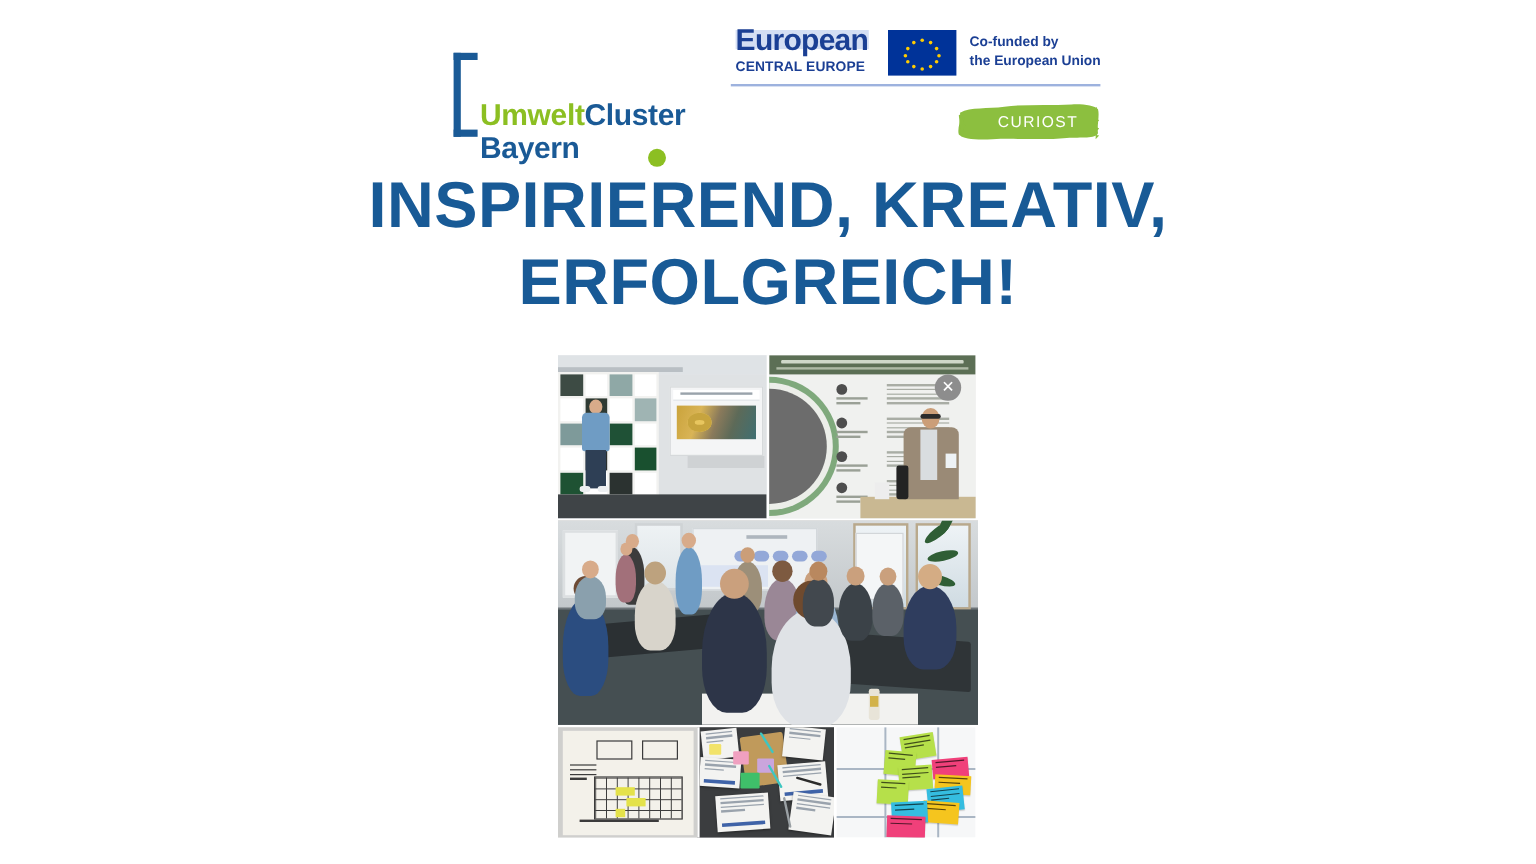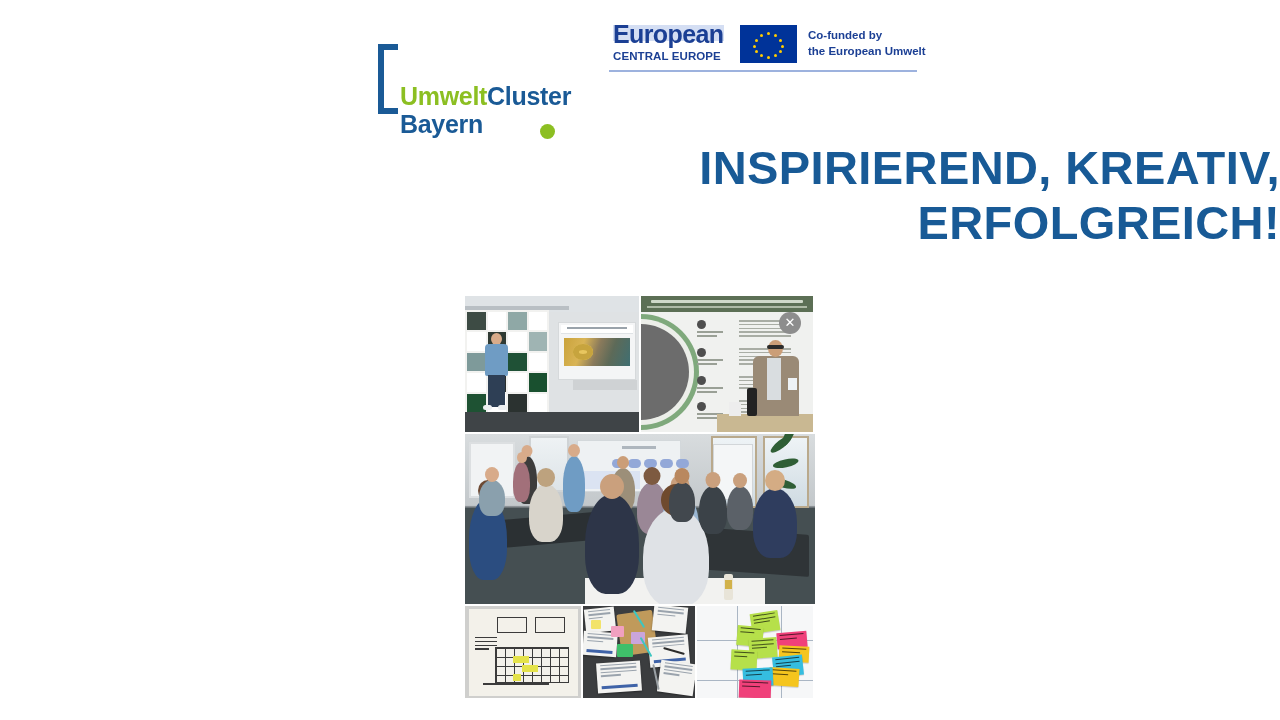--- a/index.html
+++ b/index.html
@@ -85,22 +85,22 @@
   .curiost-label {
     position: absolute; left: 0; top: 0; width: 120px; height: 33px;
     display: flex; align-items: center; justify-content: center;
     color: #ffffff; font-size: 13px; font-weight: 400;
     letter-spacing: 1.2px; padding-left: 16px;
   }
 
   
   .title-block { position: absolute; left: 0; top: 140px; width: 1280px; text-align: center; }
   .main-title {
-    font-size: 47px; font-weight: 700; color: #185a96;
-    letter-spacing: 0.4px; line-height: 1.18; text-align: right;
+    font-size: 54px; font-weight: 700; color: #185a96;
+    letter-spacing: 0.4px; line-height: 1.18;
   }
   .subtitle {
     margin-top: 16px;
     font-size: 33px; font-weight: 400; color: #1a5a96;
     letter-spacing: 0.1px;
   }
 
   
   .collage {
     position: absolute; left: 465px; top: 296px;
@@ -291,26 +291,36 @@
         <span class="eu-star" style="left:34px;top:29px"></span>
         <span class="eu-star" style="left:27px;top:31px"></span>
         <span class="eu-star" style="left:20px;top:29px"></span>
         <span class="eu-star" style="left:15px;top:25px"></span>
         <span class="eu-star" style="left:13px;top:20px"></span>
         <span class="eu-star" style="left:15px;top:14px"></span>
         <span class="eu-star" style="left:20px;top:9px"></span>
       </div>
       <div class="eu-text">
         <div>Co-funded by</div>
-        <div>the European Umwelt</div>
+        <div>the European Union</div>
       </div>
     </div>
 
     <div class="hdr-rule"></div>
 
+    <div class="curiost">
+      <svg width="120" height="33" viewBox="0 0 120 33">
+        <path d="M3,9 C12,4 26,6 40,4 C58,1.5 78,3 96,2 C106,1.5 115,3 118,6
+                 C119.5,11 117,20 118,26 C116,31 104,29 92,30 C72,32 50,30 30,31
+                 C16,31.5 6,31 2,27 C0.5,22 4,16 3,9 Z" fill="#8cbf3f"></path>
+        <path d="M2,11 L6,9 L4,15 L7,13 L5,20 L8,18 L5,25 L8,24 L4,29 Z" fill="#8cbf3f"></path>
+        <path d="M117,4 L113,8 L118,9 L114,14 L119,15 L115,20 L119,22 L114,27 L119,28 L116,31 Z" fill="#8cbf3f"></path>
+      </svg>
+      <div class="curiost-label">CURIOST</div>
+    </div>
   </div>
 
   <div class="title-block">
     <div class="main-title">
       <div>INSPIRIEREND, KREATIV,</div>
       <div>ERFOLGREICH!</div>
     </div>
   </div>
 
   <div class="collage">

